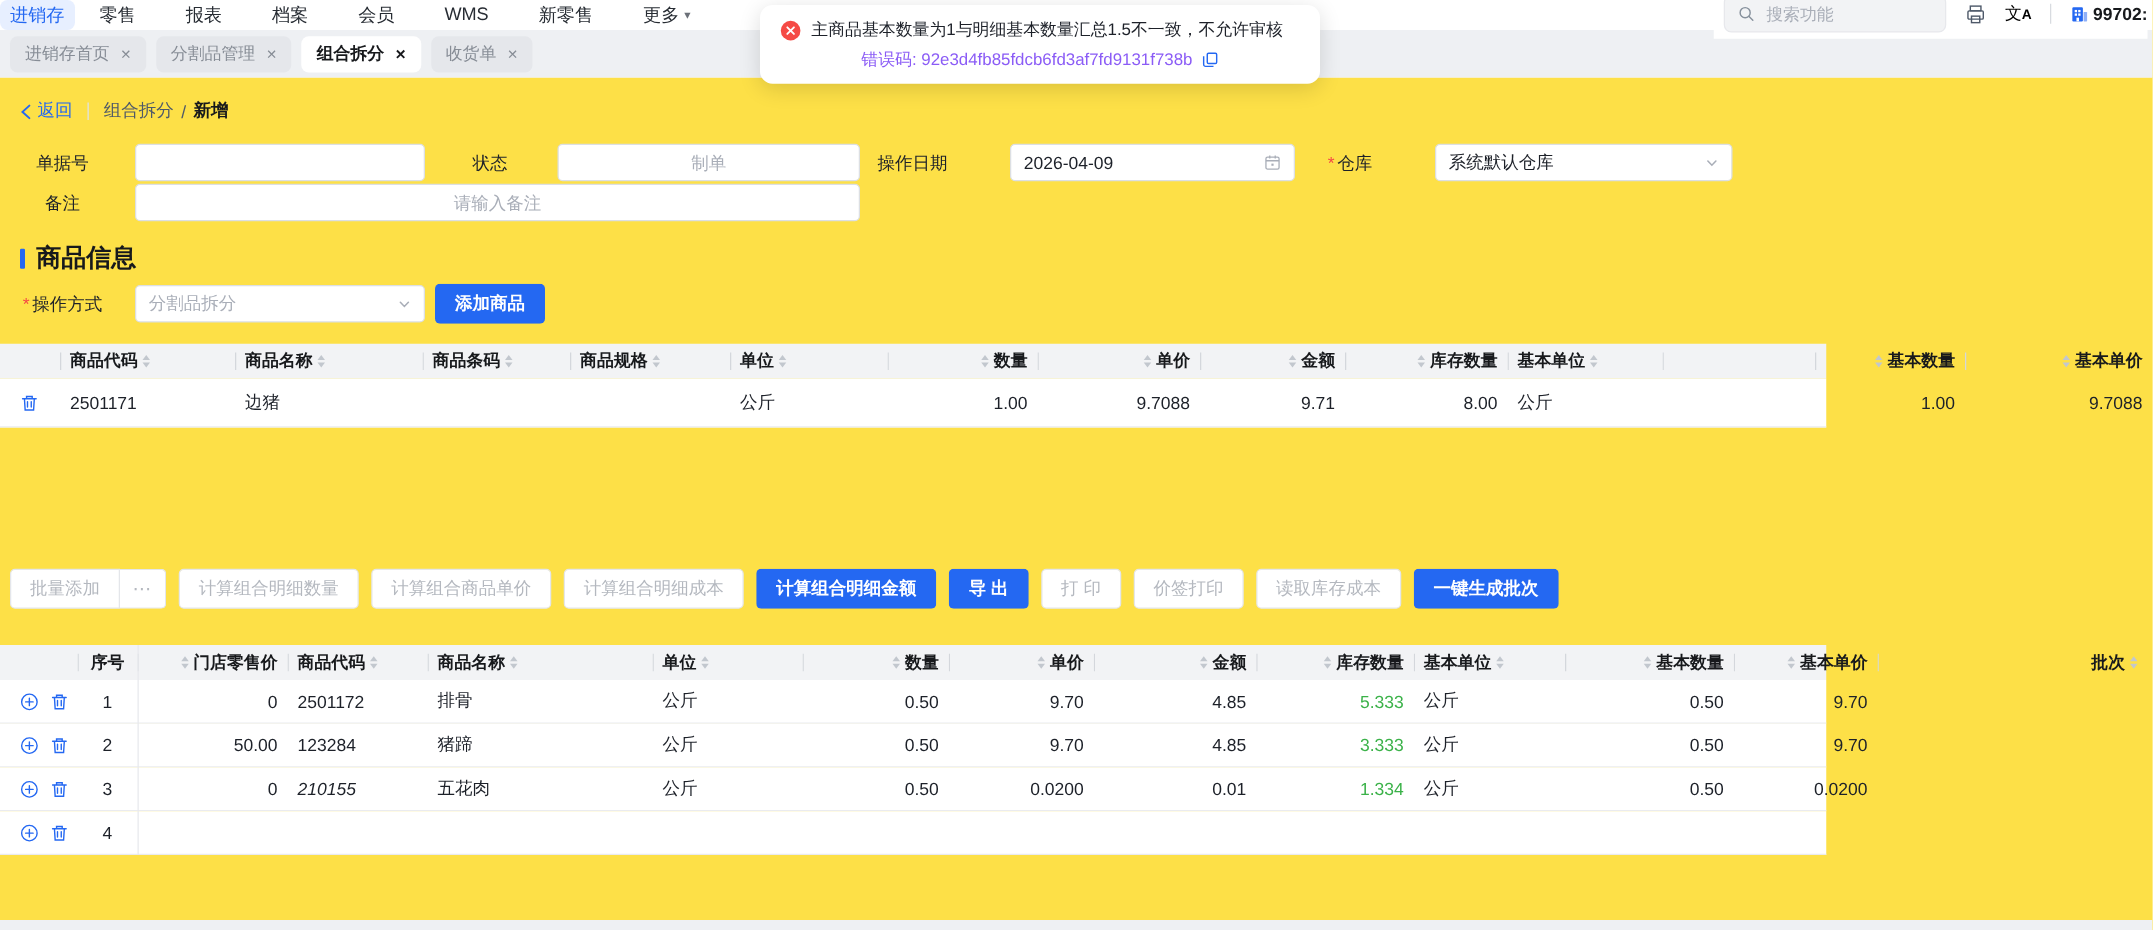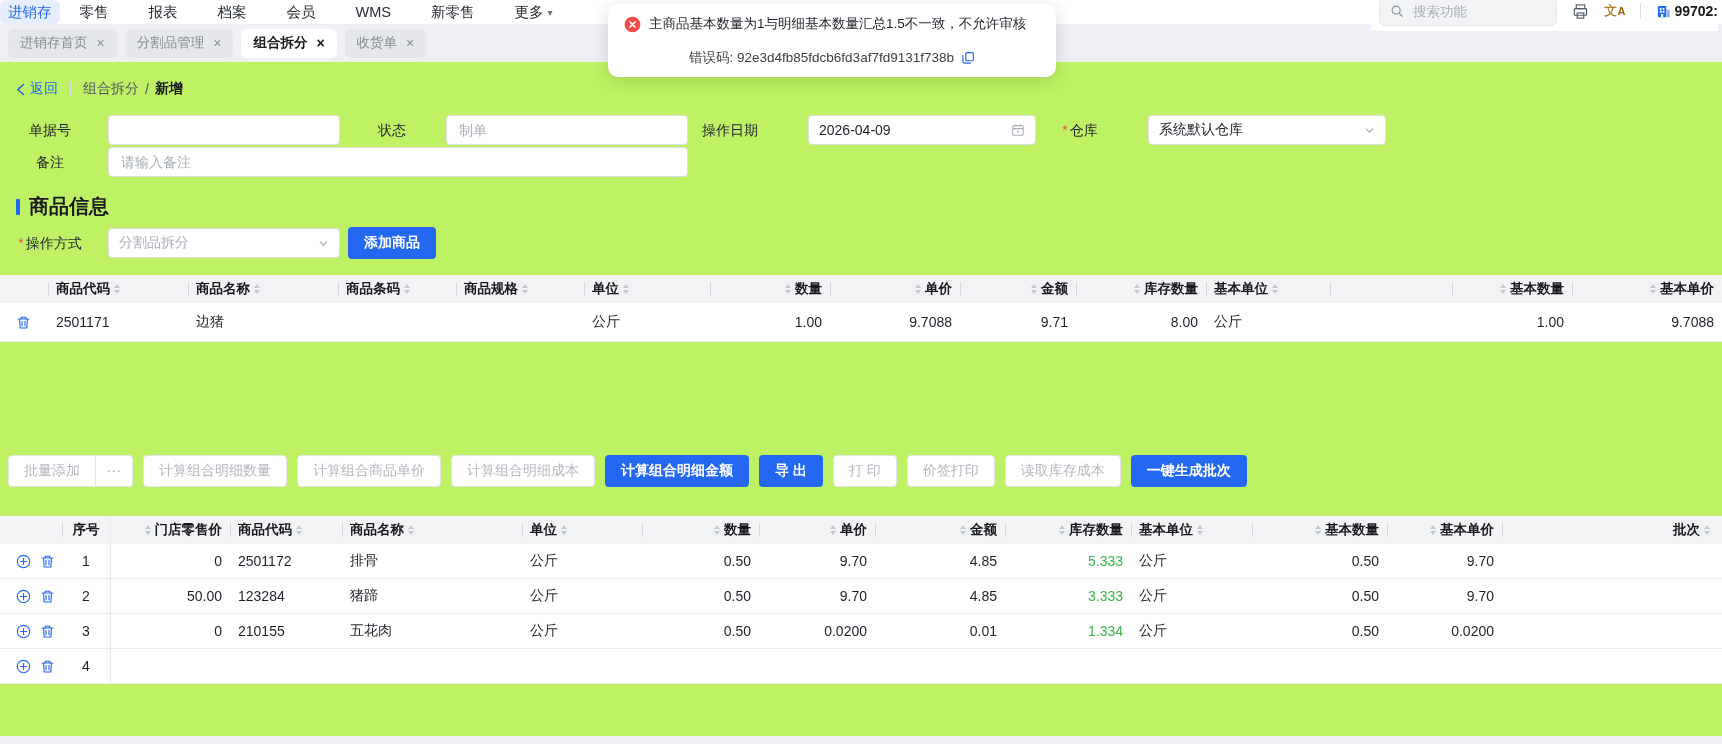--- a/index.html
+++ b/index.html
@@ -12,46 +12,46 @@
   .topbar{position:absolute;top:0;left:0;width:100%;height:24px;background:#fff;z-index:3;}
   .nav{display:flex;align-items:stretch;height:24px;}
   .nav-item{display:flex;align-items:center;padding:0 20px;font-size:14.5px;color:#272c33;cursor:pointer;white-space:nowrap;}
   .nav-item.active{background:#e7efff;color:#2468f2;border-radius:6px;padding:0 8px;}
   .nav-item .caret{font-size:10px;color:#6b7078;margin-left:4px;}
   .top-right{position:absolute;top:-9px;right:4px;display:flex;align-items:center;height:40px;gap:15px;z-index:3;background:#fff;padding-left:8px;}
   .search-box{width:178px;height:30px;background:#f2f3f5;border:1px solid #e7e8ec;border-radius:6px;display:flex;align-items:center;gap:7px;padding:0 10px;box-sizing:border-box;}
   .search-box input{border:none;outline:none;background:transparent;font-size:13.5px;color:#4e5969;width:120px;font-family:inherit;}
   .search-box input::placeholder{color:#a9aeb8;}
   .tool-icon{display:inline-flex;align-items:center;cursor:pointer;color:#4e5969;}
-  .trans{font-size:13.5px;color:#a16207;}
+  .trans{font-size:13.5px;color:#000000;}
   .trans b{font-size:11px;}
   .vdiv{width:1px;height:16px;background:#d8dbe0;}
   .account{display:flex;align-items:center;gap:3px;font-weight:600;color:#17191c;white-space:nowrap;}
   
   .tabbar{position:absolute;top:24px;left:0;width:100%;height:38px;background:#eef0f3;display:flex;align-items:center;gap:8px;padding-left:8px;box-sizing:border-box;z-index:2;}
   .tab{height:29px;border-radius:6px;background:#e5e7eb;color:#878d96;padding:0 12px;display:flex;align-items:center;gap:9px;font-size:13.5px;cursor:pointer;white-space:nowrap;}
   .tab.active{background:#fff;color:#17191c;font-weight:700;}
   .tab-close{font-size:14px;cursor:pointer;}
   
   .toast{position:absolute;left:608px;top:4px;width:448px;background:#fff;border-radius:10px;
     box-shadow:0 4px 18px rgba(0,0,0,.14);z-index:10;padding:11px 16px 10px;box-sizing:border-box;font-size:13.5px;}
   .toast-line1{display:flex;align-items:center;gap:8px;color:#1d2129;}
-  .toast-line2{margin-top:16px;text-align:center;color:#404040;display:flex;align-items:center;justify-content:center;gap:7px;}
+  .toast-line2{margin-top:6px;text-align:center;color:#8b5cf6;display:flex;align-items:center;justify-content:center;gap:7px;}
   
-  .content{position:absolute;top:62px;left:0;width:100%;bottom:0;background:#bef264;}
+  .content{position:absolute;top:62px;left:0;width:100%;bottom:0;background:#fde047;}
   .breadcrumb{position:absolute;top:16px;left:16px;display:flex;align-items:center;height:22px;font-size:14px;}
   .back-link{color:#2468f2;display:flex;align-items:center;gap:5px;cursor:pointer;}
   .bc-div{width:1px;height:14px;background:#e0e2e6;margin:0 12px;}
   .bc-module{color:#4e5969;}
   .bc-sep{color:#4e5969;margin:0 6px;}
   .bc-page{color:#17191c;font-weight:700;}
   .field-label{position:absolute;height:30px;line-height:30px;text-align:center;color:#1d2129;white-space:nowrap;}
   .req::before{content:"*";color:#f54a45;margin-right:2px;}
   .ibox{position:absolute;height:30px;border:1px solid #dcdfe3;border-radius:4px;background:#fff;display:flex;align-items:center;padding:0 10px;box-sizing:border-box;gap:6px;}
-  .ibox input{border:none;outline:none;flex:1;font-size:14px;font-family:inherit;color:#1d2129;background:transparent;min-width:0;}
+  .ibox input{border:none;outline:none;flex:1;font-size:14px;font-family:inherit;color:#1d2129;background:transparent;min-width:0;text-align:center;}
   .ibox input::placeholder{color:#a9aeb8;}
   .ibox .val{flex:1;white-space:nowrap;overflow:hidden;}
   .ibox .ph{color:#a9aeb8;}
   .f-docno-label{left:0;top:53px;width:100px;}   .f-docno{left:108px;top:53px;width:232px;}
   .f-status-label{left:346px;top:53px;width:92px;} .f-status{left:446px;top:53px;width:242px;}
   .f-opdate-label{left:660px;top:53px;width:140px;} .f-opdate{left:808px;top:53px;width:228px;}
   .f-wh-label{left:1020px;top:53px;width:120px;}  .f-wh{left:1148px;top:53px;width:238px;}
   .f-remark-label{left:0;top:85px;width:100px;}  .f-remark{left:108px;top:85px;width:580px;}
   .section-head{position:absolute;top:131px;left:16px;display:flex;align-items:center;gap:9px;}
   .section-bar{width:4px;height:16px;background:#2468f2;border-radius:1px;}
@@ -61,21 +61,21 @@
   
   .btn{height:32px;display:inline-flex;align-items:center;padding:0 15px;border-radius:4px;font-size:14px;
     border:1px solid transparent;cursor:pointer;white-space:nowrap;box-sizing:border-box;font-weight:600;}
   .btn.primary{background:#2468f2;color:#fff;}
   .btn.disabled{background:#fff;border-color:#e4e6ea;color:#b4b8bf;font-weight:400;}
   .btn-split{display:inline-flex;}
   .btn-split .seg-l{border-radius:4px 0 0 4px;}
   .btn-split .seg-r{border-radius:0 4px 4px 0;border-left:none;padding:0 10px;font-size:15px;letter-spacing:1px;}
   .toolbar{position:absolute;left:8px;top:393px;display:flex;gap:10px;height:32px;align-items:center;}
   
-  .dtable{position:absolute;left:0;width:1722px;}
+  .dtable{position:absolute;left:0;width:1461px;}
   .dtable.main{top:213px;}
   .dtable.compact{top:454px;}
   .t-head{display:flex;background:#f2f3f5;height:28px;align-items:center;}
   .t-cell{position:relative;display:flex;align-items:center;height:100%;box-sizing:border-box;
     padding:0 8px;font-size:14px;overflow:hidden;white-space:nowrap;flex:none;}
   .t-head .t-cell{font-size:13.5px;font-weight:700;color:#17191c;}
   .t-cell.right{justify-content:flex-end;}
   .t-cell.center{justify-content:center;}
   .t-head .t-cell:not(:first-child)::before{content:"";position:absolute;left:0;top:7px;width:1px;height:14px;background:#d4d7dc;}
   .t-row{display:flex;height:38px;align-items:center;border-bottom:1px solid #eaebef;background:#fff;}
@@ -543,21 +543,21 @@
             </svg>
           </span>
           <span class="row-icon">
             <svg width="15" height="15" viewBox="0 0 16 16" fill="none" stroke="#2468f2" stroke-width="1.2" stroke-linecap="round">
               <path d="M2.2 4.2h11.6M5.6 4V2.4h4.8V4M3.8 4.4l.6 9.4h7.2l.6-9.4M6.4 6.8v4.6M9.6 6.8v4.6"></path>
             </svg>
           </span>
         </div>
         <div class="t-cell center" style="width: 48px;">3</div>
         <div class="t-cell right" style="width: 120px;">0</div>
-        <div class="t-cell left" style="width: 112px;">210155</div>
+        <div class="t-cell left" style="width: 112px; font-style: italic;">210155</div>
         <div class="t-cell left" style="width: 180px;">五花肉</div>
         <div class="t-cell left" style="width: 120px;">公斤</div>
         <div class="t-cell right" style="width: 117px;">0.50</div>
         <div class="t-cell right" style="width: 116px;">0.0200</div>
         <div class="t-cell right" style="width: 130px;">0.01</div>
         <div class="t-cell right green" style="width: 126px;">1.334</div>
         <div class="t-cell left" style="width: 121px;">公斤</div>
         <div class="t-cell right" style="width: 135px;">0.50</div>
         <div class="t-cell right" style="width: 115px;">0.0200</div>
         <div class="t-cell right" style="width: 220px;"></div>

